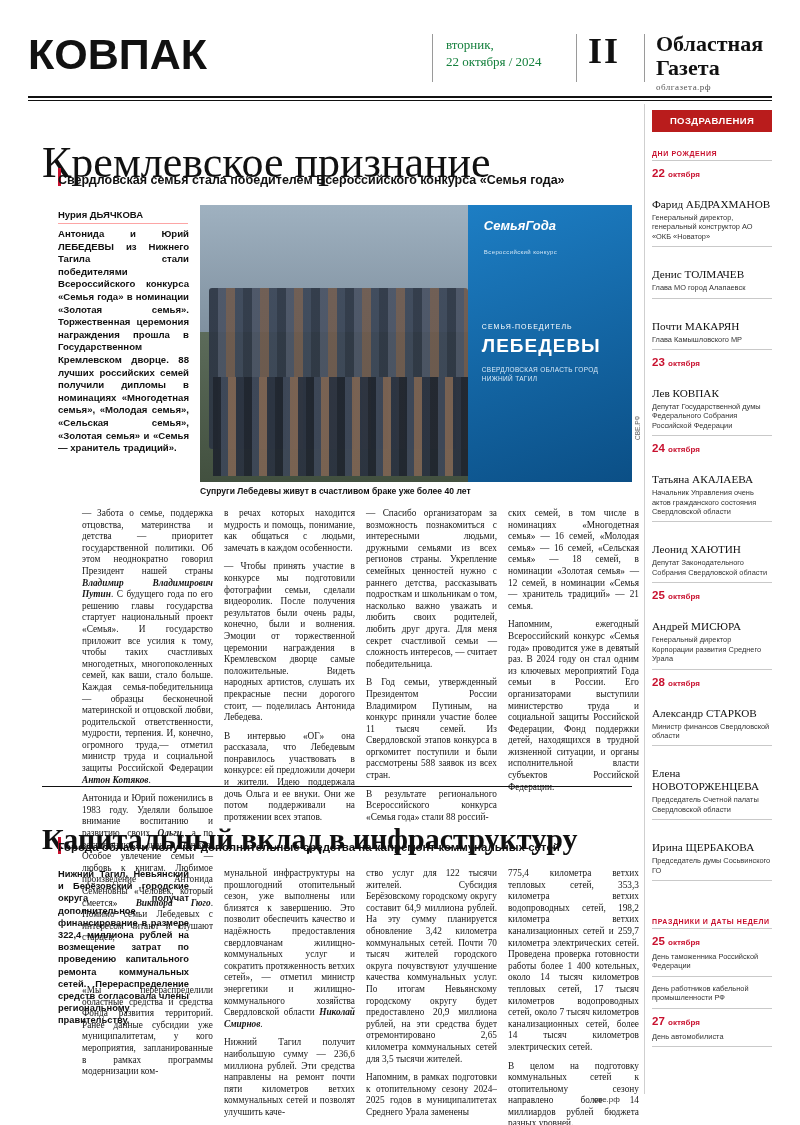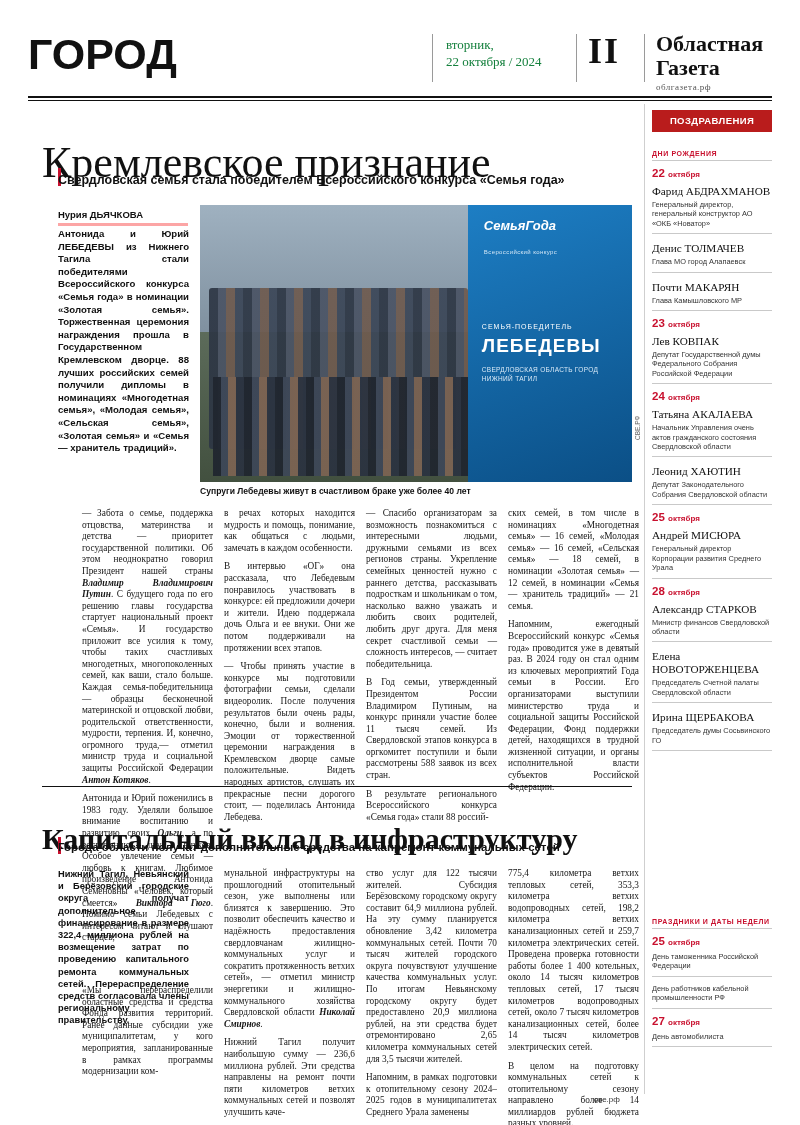--- a/index.html
+++ b/index.html
@@ -46,21 +46,21 @@
   .subhead{
     position:absolute;left:58px;top:172px;width:580px;
     font-family:"Liberation Sans",sans-serif;font-weight:bold;
     font-size:12.5px;line-height:16px;color:#111;
   }
   .subhead-rule{position:absolute;left:58px;top:168px;width:3px;height:18px;background:#c8102e;}
 
   .byline{
     position:absolute;left:58px;top:209px;width:130px;
     font-family:"Liberation Sans",sans-serif;font-size:9.5px;font-weight:bold;
-    color:#111;border-bottom:3px solid #fca5a5;padding-bottom:3px;
+    color:#111;border-bottom:1px solid #fca5a5;padding-bottom:3px;
   }
   .lead{
     position:absolute;left:58px;top:228px;width:131px;
     font-family:"Liberation Sans",sans-serif;font-size:9.6px;line-height:12.6px;
     font-weight:bold;color:#111;text-align:justify;
   }
 
   
   .photo{
     position:absolute;left:200px;top:205px;width:432px;height:277px;
@@ -169,35 +169,35 @@
   .side-list{position:absolute;left:652px;top:166px;width:120px;}
   .side-list.two{position:absolute;left:652px;top:934px;width:120px;}
   .entry{padding-bottom:5px;}
   .entry .date{
     color:#c8102e;font-family:"Liberation Sans",sans-serif;font-weight:bold;
     font-size:11.5px;line-height:14px;
   }
   .entry .date .m{font-size:8px;font-weight:bold;}
   .entry .nm{
     font-family:"Liberation Serif",serif;font-size:11.2px;line-height:13px;color:#111;
-    margin-top:3px;
+    margin-top:16px;
   }
   .entry .ds{
     font-family:"Liberation Sans",sans-serif;font-size:7.4px;line-height:9.4px;color:#333;
     margin-top:2px;
   }
   .entry .ln{height:1px;background:#c9c9c9;margin-top:5px;}
 </style>
 </head>
 <body>
 
 <div class="page">
 
   <div class="masthead">
-    <div class="mast-region">ГОРОД</div>
+    <div class="mast-region">КОВПАК</div>
     <div class="mast-sep a"></div>
     <div class="mast-date">
       <div>вторник,</div>
       <div>22 октября / 2024</div>
     </div>
     <div class="mast-sep b"></div>
     <div class="mast-page">II</div>
     <div class="mast-sep c"></div>
     <div class="mast-brand">
       <div class="l1">Областная</div>
@@ -231,22 +231,22 @@
   </div>
   <div class="photo-credit">СВЕ.РФ</div>
   <div class="photo-cap">Супруги Лебедевы живут в счастливом браке уже более 40 лет</div>
 
   <div class="col c1">
       <p>— Забота о семье, поддержка отцовства, материнства и детства — приоритет государственной политики. Об этом неоднократно говорил Президент нашей страны <i>Владимир Владимирович Путин</i>. С будущего года по его решению главы государства стартует национальный проект «Семья». И государство приложит все усилия к тому, чтобы таких счастливых многодетных, многопоколенных семей, как ваши, стало больше. Каждая семья-победительница — образцы бесконечной материнской и отцовской любви, родительской ответственности, мудрости, терпения. И, конечно, огромного труда,— отметил министр труда и социальной защиты Российской Федерации <i>Антон Котяков</i>.</p>
       <p>Антонида и Юрий поженились в 1983 году. Уделяли большое внимание воспитанию и развитию своих <i>Ольги</i>, а по воспитанию двух внуков. Особое увлечение семьи — любовь к книгам. Любимое произведение Антонида Семеновны «Человек, который смеется» <i>Виктора Гюго</i>. Помимо семьи Лебедевых с интересом читают и слушают старцев,</p>
     </div>
   <div class="col c2">
       <p>в речах которых находится мудрость и помощь, понимание, как общаться с людьми, замечать в каждом особенности.</p>
+      <p>— Чтобы принять участие в конкурсе мы подготовили фотографии семьи, сделали видеоролик. После получения результатов были очень рады, конечно, были и волнения. Эмоции от торжественной церемонии награждения в Кремлевском дворце самые положительные. Видеть народных артистов, слушать их прекрасные песни дорогого стоит, — поделилась Антонида Лебедева.</p>
       <p>В интервью «ОГ» она рассказала, что Лебедевым понравилось участвовать в конкурсе: ей предложили дочери и жители. Идею поддержала дочь Ольга и ее внуки. Они же потом поддерживали на протяжении всех этапов.</p>
-      <p>— Чтобы принять участие в конкурсе мы подготовили фотографии семьи, сделали видеоролик. После получения результатов были очень рады, конечно, были и волнения. Эмоции от торжественной церемонии награждения в Кремлевском дворце самые положительные. Видеть народных артистов, слушать их прекрасные песни дорогого стоит, — поделилась Антонида Лебедева.</p>
     </div>
   <div class="col c3">
       <p>— Спасибо организаторам за возможность познакомиться с интересными людьми, дружными семьями из всех регионов страны. Укрепление семейных ценностей нужно с раннего детства, рассказывать подросткам и школьникам о том, насколько важно уважать и любить своих родителей, любить друг друга. Для меня секрет счастливой семьи — сложность интересов, — считает победительница.</p>
       <p>В Год семьи, утвержденный Президентом России Владимиром Путиным, на конкурс приняли участие более 11 тысяч семей. Из Свердловской этапов конкурса в оргкомитет поступили и были рассмотрены 588 заявок из всех стран.</p>
       <p>В результате регионального Всероссийского конкурса «Семья года» стали 88 россий-</p>
     </div>
   <div class="col c4">
       <p>ских семей, в том числе в номинациях «Многодетная семья» — 16 семей, «Молодая семья» — 16 семей, «Сельская семья» — 18 семей, в номинации «Золотая семья» — 12 семей, в номинации «Семья — хранитель традиций» — 21 семья.</p>
       <p>Напомним, ежегодный Всероссийский конкурс «Семья года» проводится уже в девятый раз. В 2024 году он стал одним из ключевых мероприятий Года семьи в России. Его организаторами выступили министерство труда и социальной защиты Российской Федерации, Фонд поддержки детей, находящихся в трудной жизненной ситуации, и органы исполнительной власти субъектов Российской Федерации.</p>
     </div>

